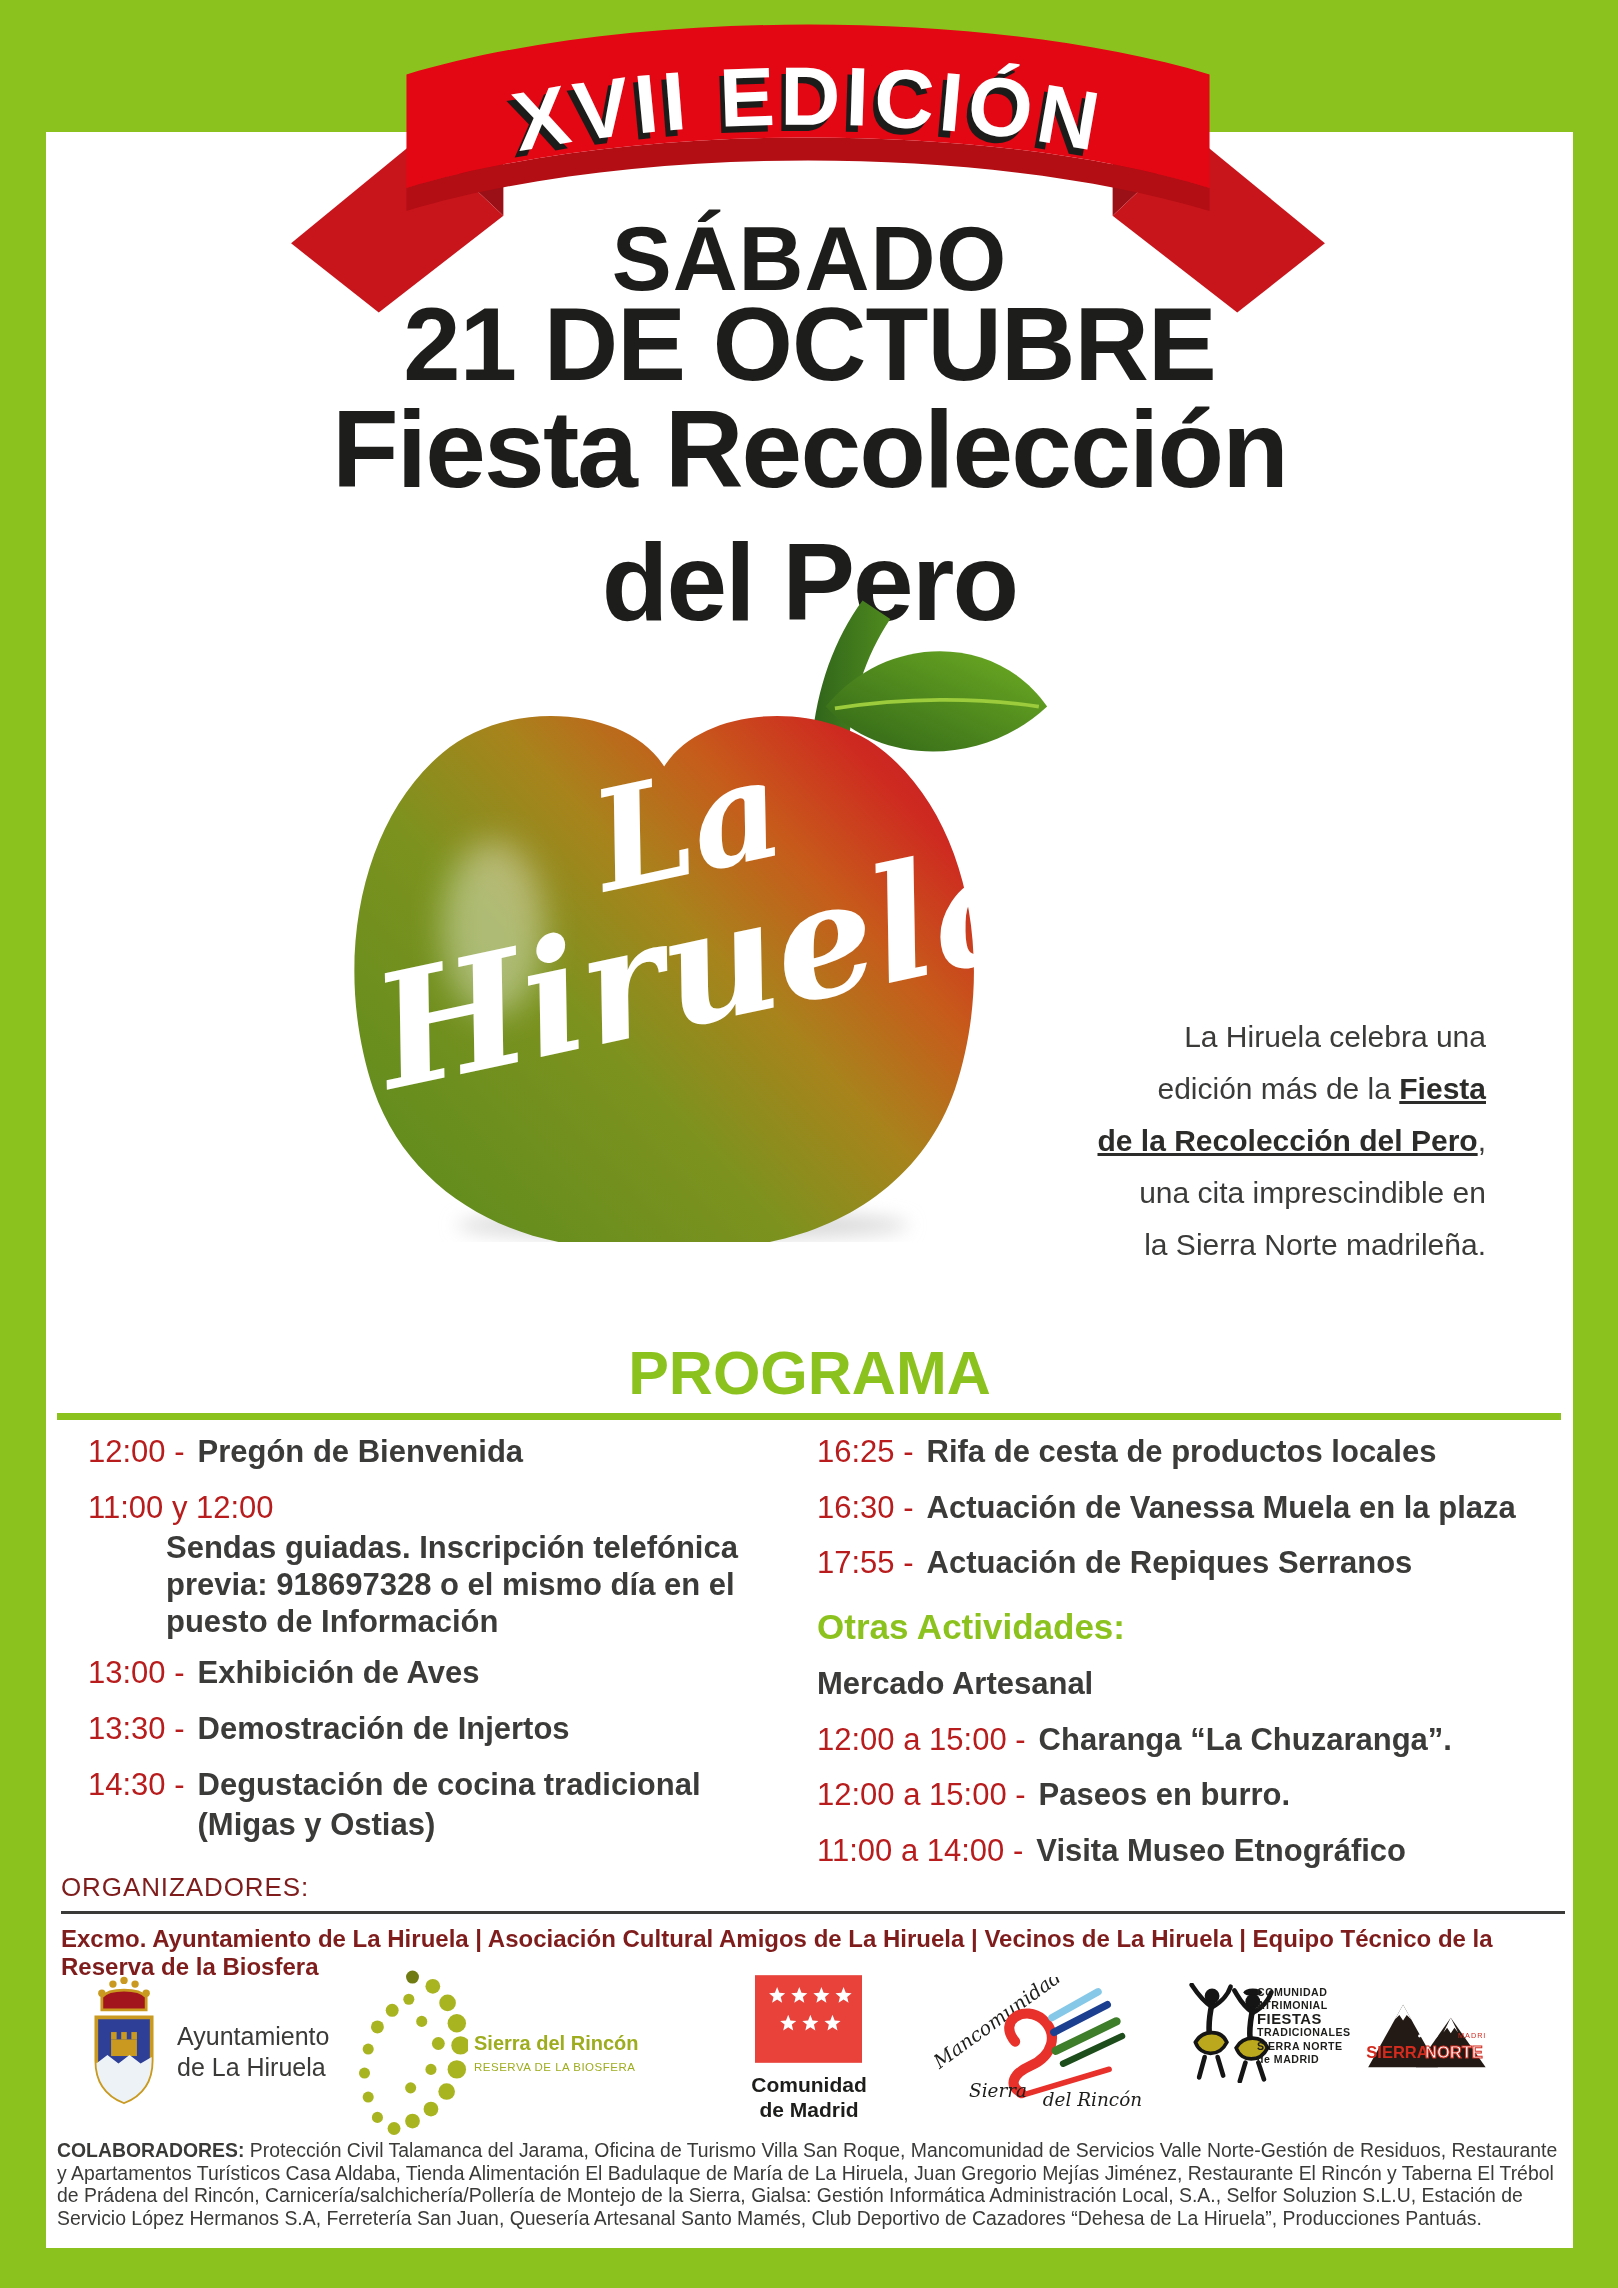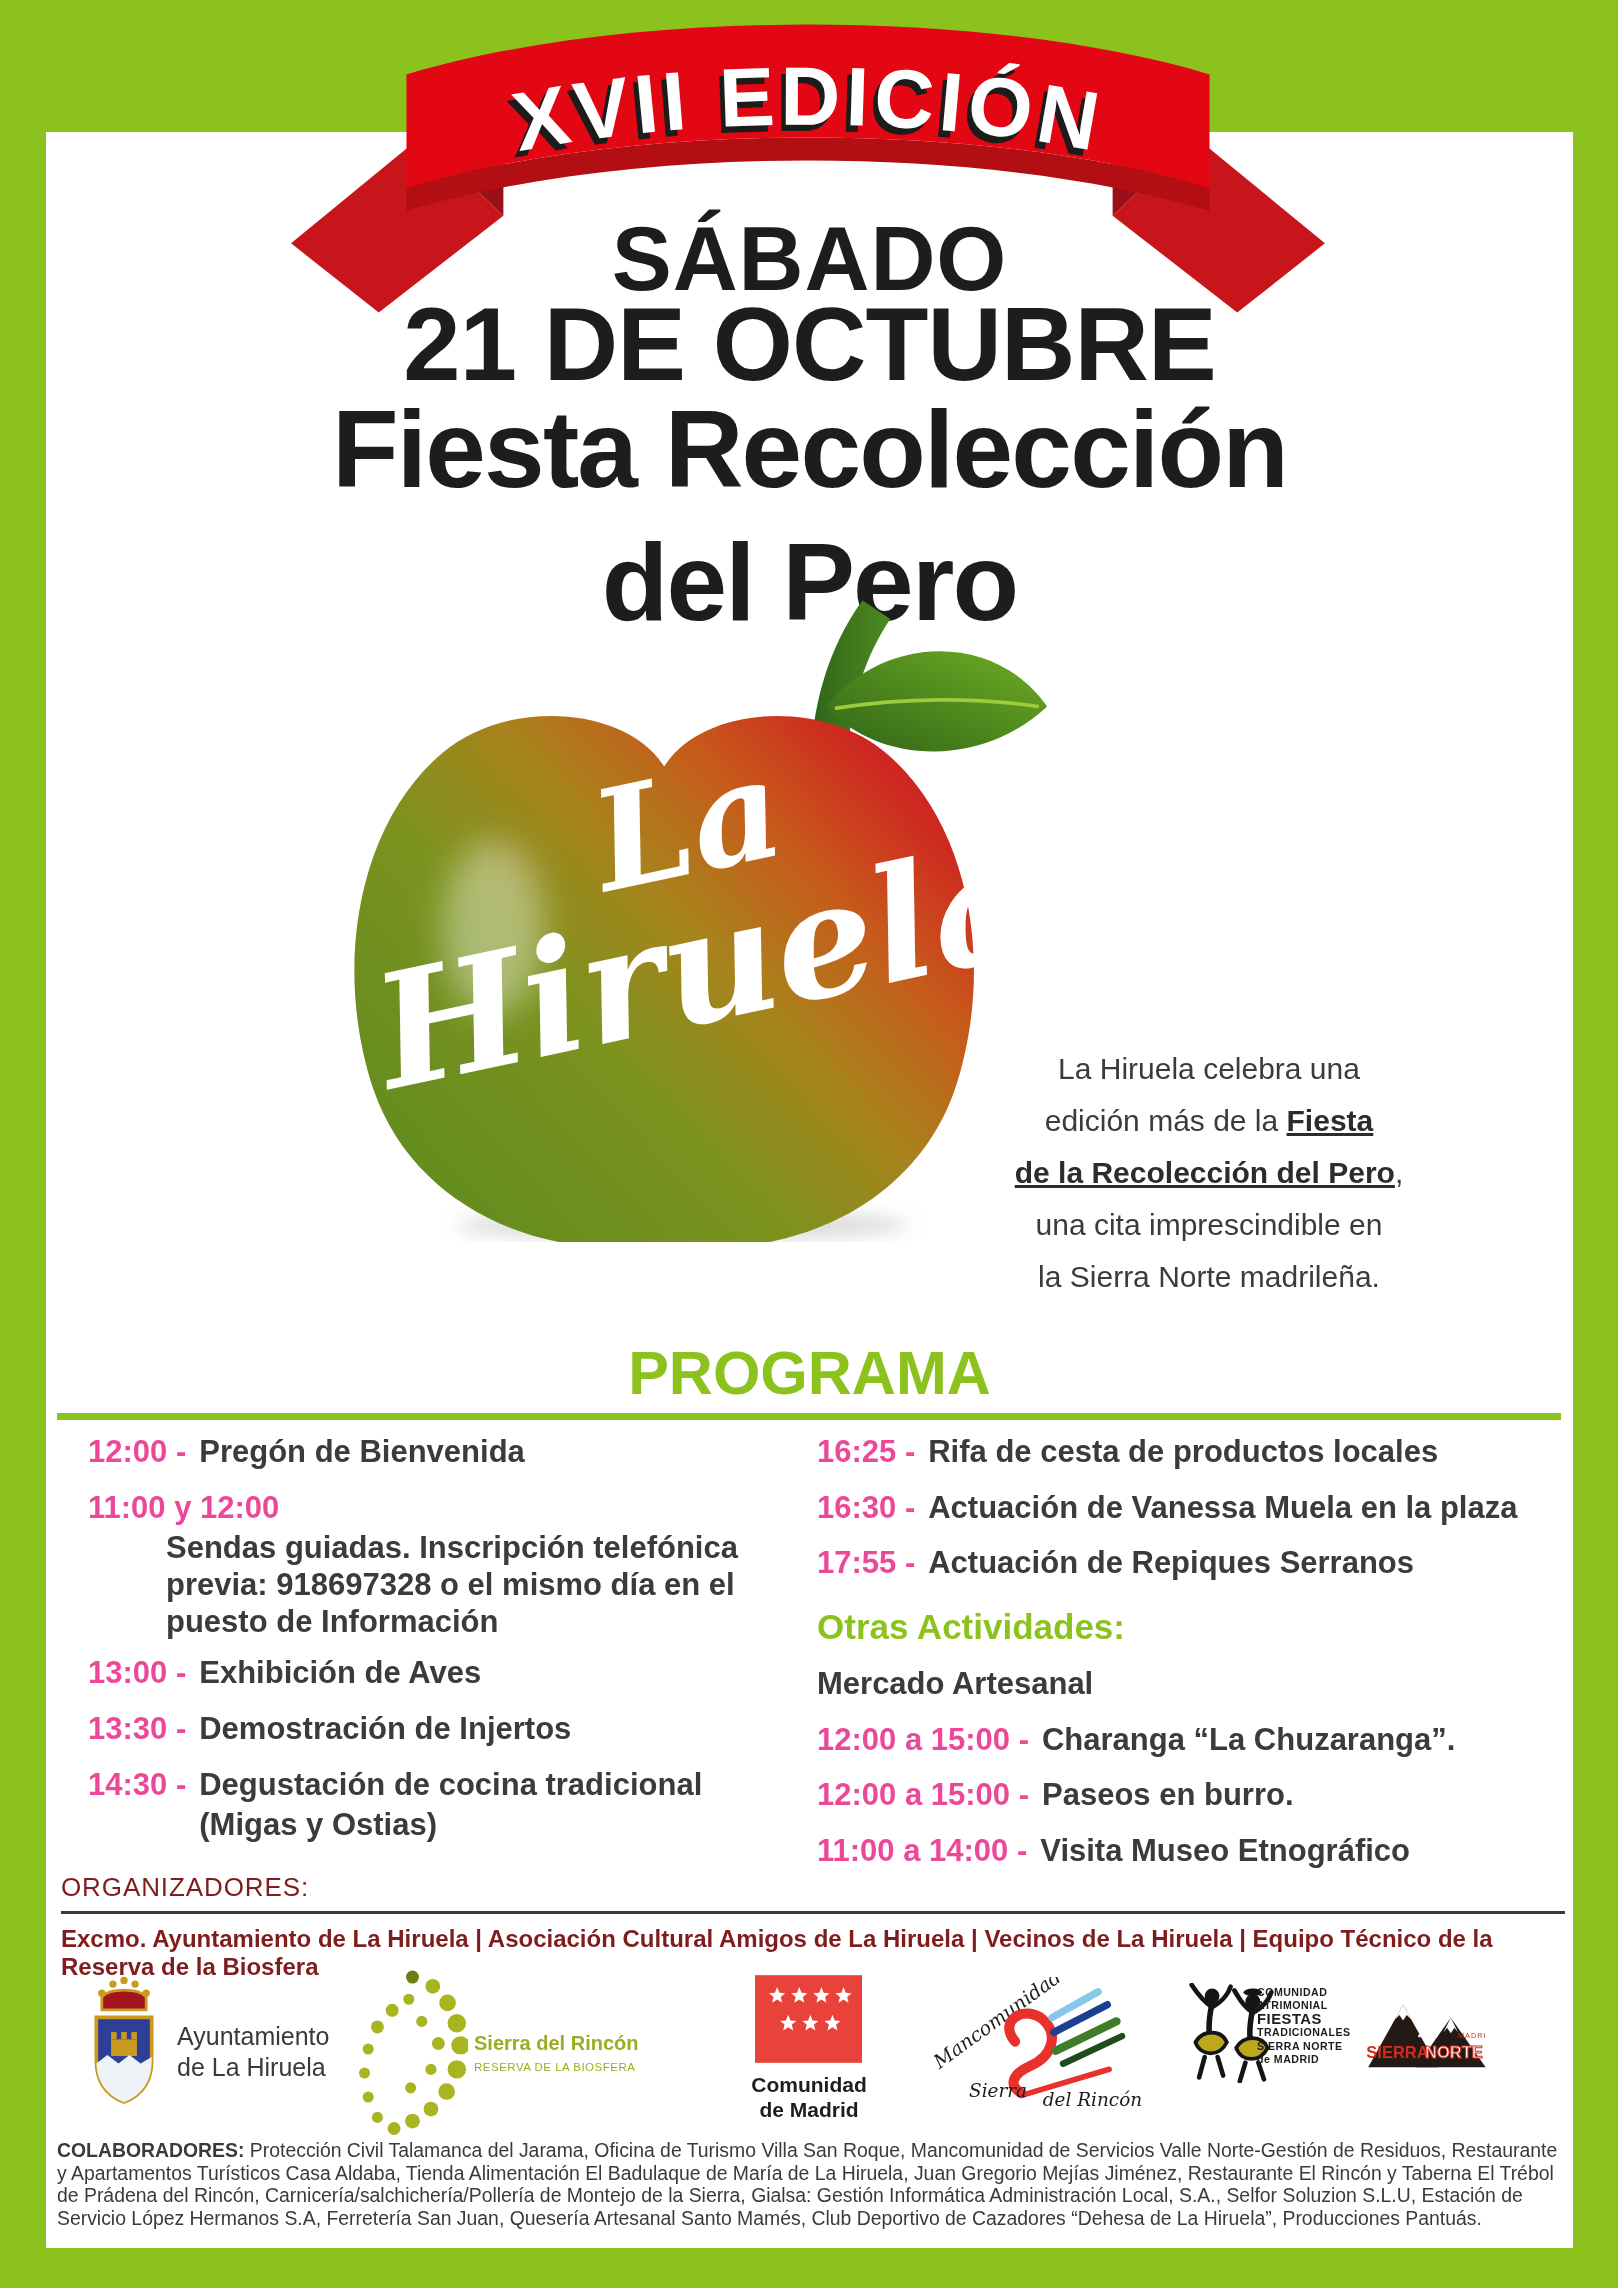--- a/index.html
+++ b/index.html
@@ -18,32 +18,32 @@
   .date{top:293px;font-size:103px;font-weight:800;letter-spacing:-0.9px;}
   .title1{top:395px;font-size:109px;font-weight:800;letter-spacing:-1.8px;}
   .title2{top:528px;font-size:109px;font-weight:800;letter-spacing:-1.8px;}
 
   .ribbon-svg{position:absolute;left:268px;top:16.6px;}
   .ribbon-text{font-family:"Liberation Sans",sans-serif;font-weight:700;font-size:90px;letter-spacing:5px;}
 
   .apple-svg{position:absolute;left:295px;top:568px;}
   .apple-script{font-family:"DejaVu Serif","Liberation Serif",serif;font-style:italic;font-weight:700;fill:#ffffff;}
 
-  .intro{position:absolute;left:932px;top:1043px;width:554px;text-align:center;
+  .intro{position:absolute;left:932px;top:1011px;width:554px;text-align:right;
          font-size:30px;line-height:52px;color:#3B3B3A;font-weight:500;}
   .intro b{font-weight:800;color:#2C2C2B;text-decoration:underline;}
 
   .prog-head{top:1343px;font-size:61px;font-weight:800;color:#8CC21D;letter-spacing:0;}
   .prog-rule{position:absolute;left:57px;top:1413px;width:1504px;height:7.4px;background:#8CC21D;}
 
   .col{position:absolute;color:#3B3B3A;font-size:31px;font-weight:600;line-height:40px;}
   .col-left{left:88px;top:1432px;width:715px;}
   .col-right{left:817px;top:1432px;width:738px;}
   .prow{display:flex;margin-bottom:15.7px;}
-  .ptime{color:#ec4899;font-weight:700;white-space:nowrap;margin-right:13px;}
+  .ptime{color:#b91c1c;font-weight:400;white-space:nowrap;margin-right:13px;}
   .ptext{font-weight:600;}
   .pindent{margin:1.8px 0 13px 78px;width:609px;line-height:37px;}
   .pblock2{display:block;}
   .other-head{color:#8CC21D;font-weight:800;font-size:35px;margin:24px 0 16.6px 0;}
 
   .org{position:absolute;left:61px;top:1872px;width:1504px;color:#7f1d1d;}
   .org-head{font-size:26px;font-weight:400;letter-spacing:0.9px;}
   .org-rule{margin-top:8.3px;border-top:3.7px solid #3A3A39;}
   .org-line{margin-top:11px;font-size:24px;font-weight:700;}
 

